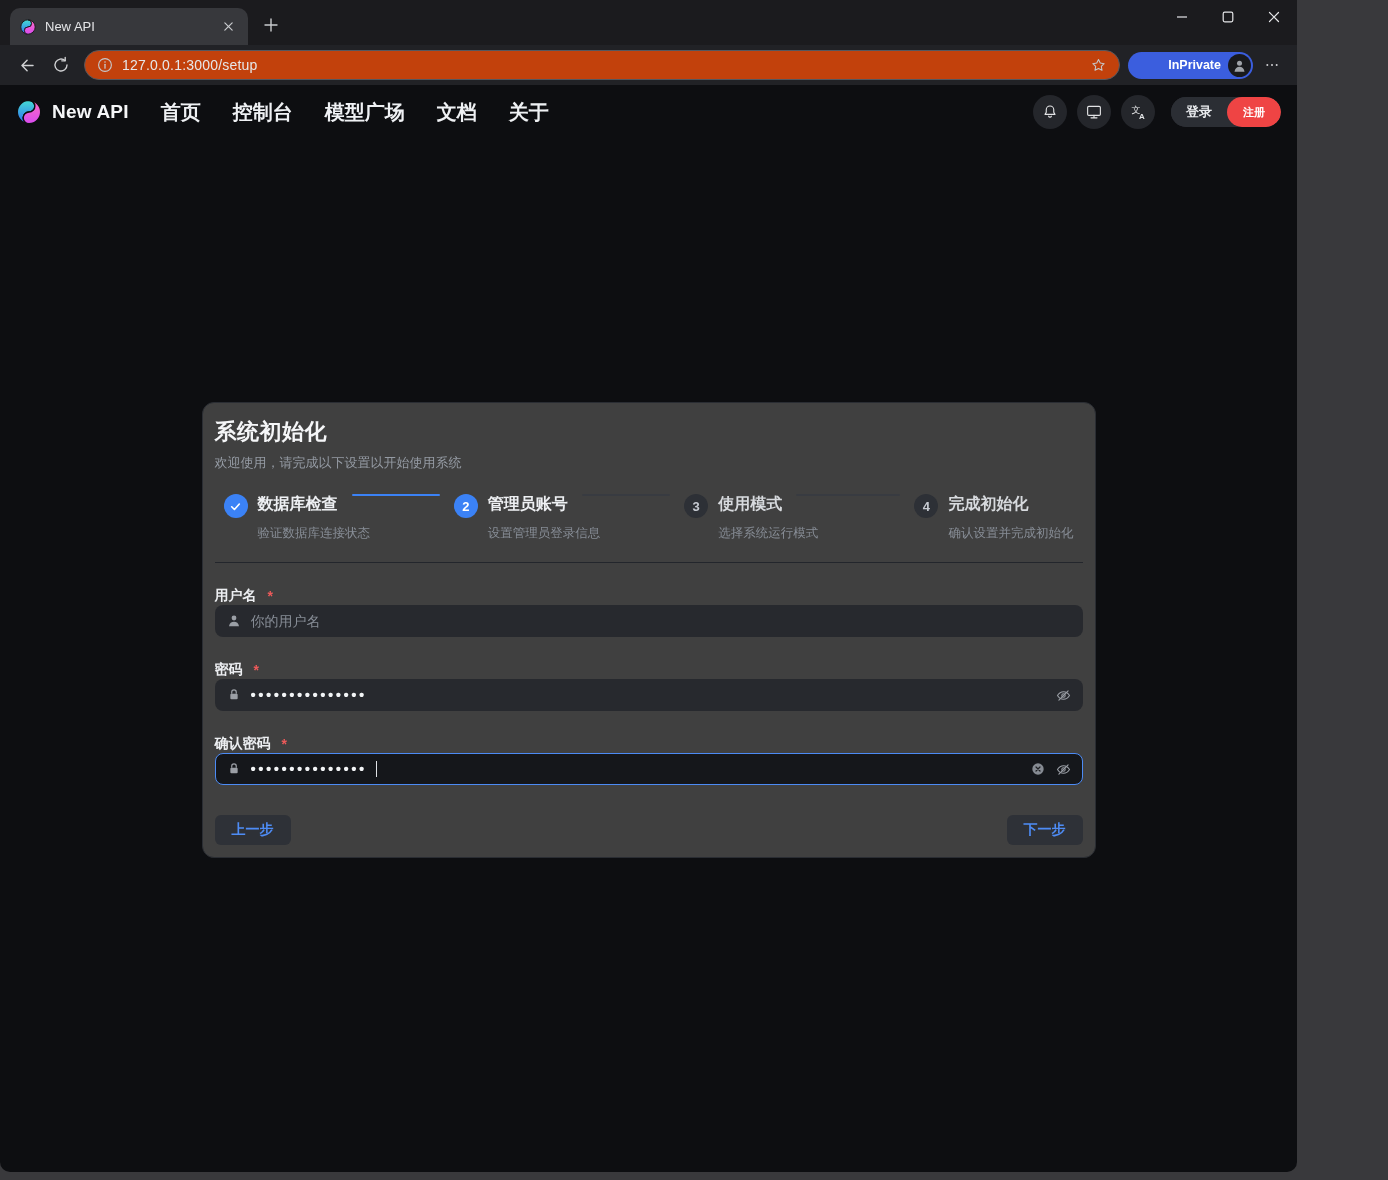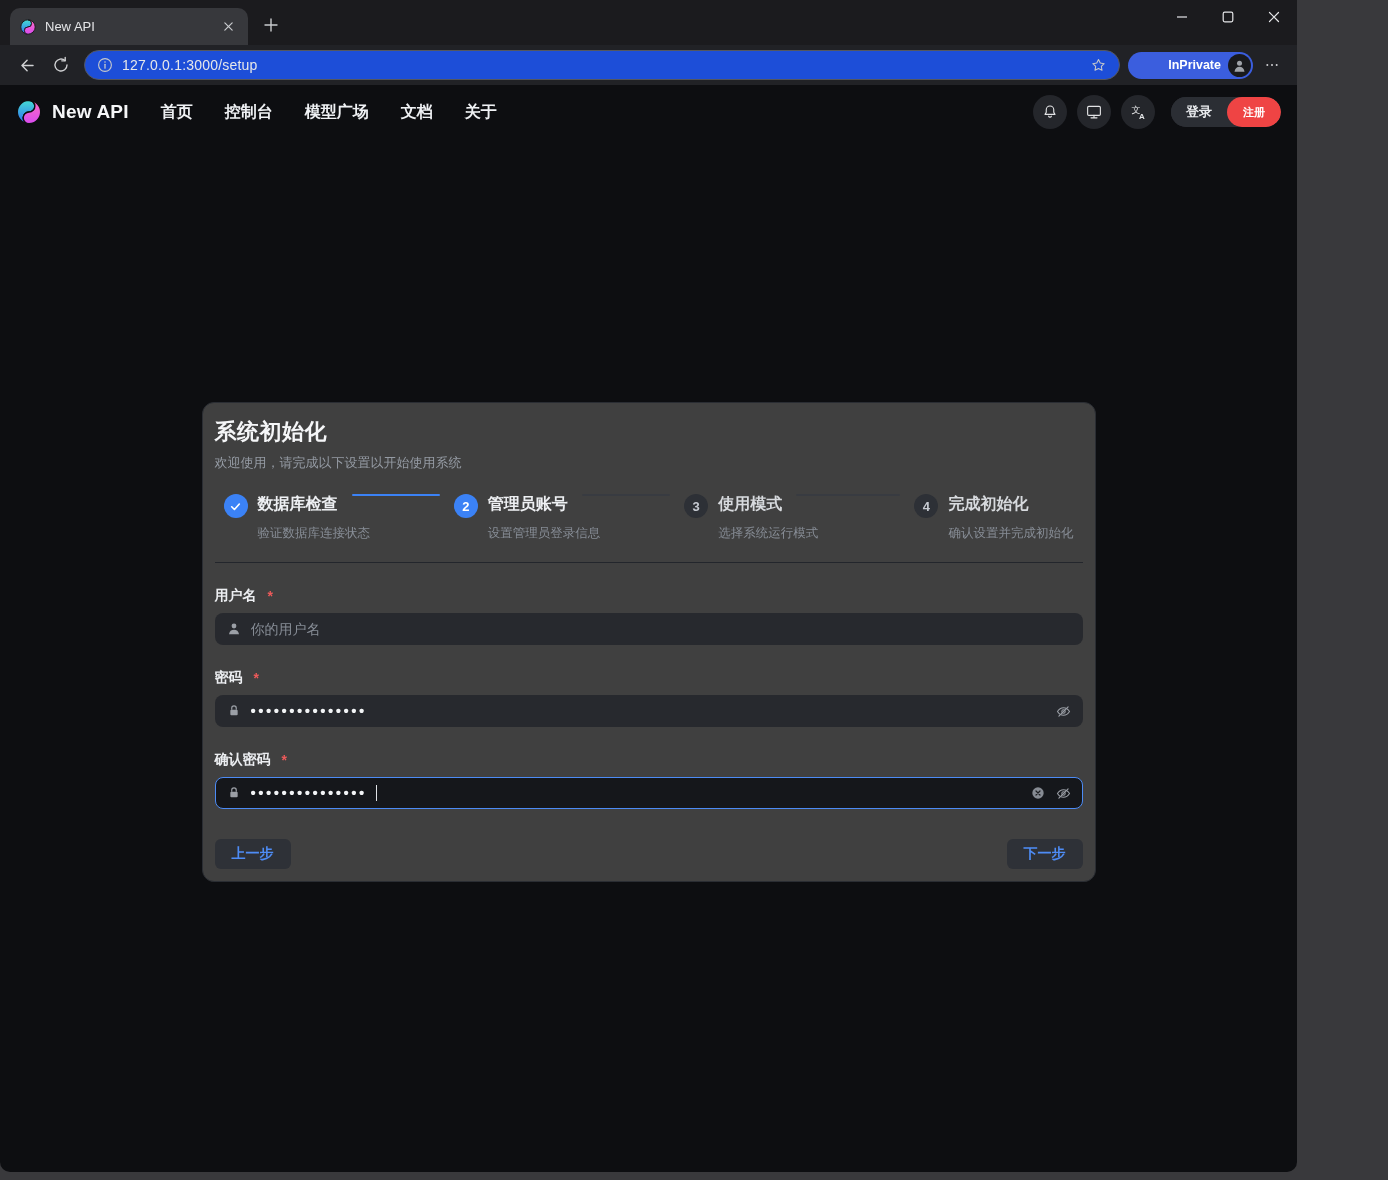--- a/index.html
+++ b/index.html
@@ -16,40 +16,40 @@
          display:flex; align-items:center; padding:0 10px; cursor:default; }
   .tab-title { font-size:13px; color:#e4e5e7; margin-left:9px; flex:1; white-space:nowrap; overflow:hidden; }
   .tab-close { width:20px; height:20px; border-radius:4px; display:flex; align-items:center; justify-content:center; }
   .newtab { margin:0 0 7px 10px; width:26px; height:26px; display:flex; align-items:center; justify-content:center; border-radius:4px; }
   .win-controls { position:absolute; top:0; right:0; display:flex; }
   .win-btn { width:46px; height:34px; display:flex; align-items:center; justify-content:center; }
 
   
   .toolbar { height:40px; background:#212226; display:flex; align-items:center; padding:0 10px; flex:none; }
   .nav-icon { width:34px; height:32px; display:flex; align-items:center; justify-content:center; border-radius:6px; }
-  .addressbar { flex:1; height:30px; background:#1d4ed8; border:1px solid #55575e; border-radius:15px;
+  .addressbar { flex:1; height:30px; background:#c2410c; border:1px solid #55575e; border-radius:15px;
                 display:flex; align-items:center; padding:0 12px; gap:9px; margin:0 8px 0 6px; }
   .url-text { font-size:14px; color:#e6e7e9; flex:1; letter-spacing:.2px; }
   .star-btn { display:flex; align-items:center; }
   .inprivate { height:27px; background:#3b5ede; border-radius:14px; display:flex; align-items:center;
                padding:2px 2px 2px 12px; gap:7px; }
   .inprivate-label { color:#fff; font-size:12.5px; font-weight:700;margin-left:28px; }
   .inprivate-avatar { width:23px; height:23px; border-radius:50%; background:#191a1d;
                       display:flex; align-items:center; justify-content:center; overflow:hidden; }
   .more-btn { width:30px; height:30px; display:flex; align-items:center; justify-content:center; margin-left:4px; }
 
   
   .page { flex:1; background:#0d0e11; border-radius:0 0 10px 10px; margin-bottom:8px; overflow:hidden;
           display:flex; flex-direction:column; }
 
   .site-nav { height:54px; display:flex; align-items:center; padding:0 16px; flex:none; }
   .brand { display:flex; align-items:center; gap:10px; }
   .brand-name { font-size:19px; font-weight:700; color:#f5f6f8; letter-spacing:.2px; }
   .nav-links { display:flex; align-items:center; gap:32px; margin-left:32px; }
-  .nav-link { font-size:16px; font-weight:700; color:#eff1f4; text-decoration:none; cursor:pointer; white-space:nowrap; }
+  .nav-link { font-size:20px; font-weight:700; color:#eff1f4; text-decoration:none; cursor:pointer; white-space:nowrap; }
   .nav-right { margin-left:auto; display:flex; align-items:center; gap:10px; }
   .circle-btn { width:34px; height:34px; border-radius:50%; background:#24262b; border:none;
                 display:flex; align-items:center; justify-content:center; cursor:pointer; }
   .auth-group { display:flex; height:30px; border-radius:15px; overflow:hidden; margin-left:6px; background:#2b2e34; }
   .login-btn { background:#2b2e34; color:#e9ebee; font-size:13px; font-weight:600; padding:0 15px; border:none;
                font-family:inherit; cursor:pointer; }
   .register-btn { background:#ef4444; color:#fff; font-size:11px; font-weight:600; padding:0 16px; border:none;
                   border-radius:15px; font-family:inherit; cursor:pointer; }
 
   .content { flex:1; }
@@ -73,21 +73,21 @@
   .step.pending .step-title { color:#d7dade; }
   .step-line { flex:1; height:2px; background:#383b41; margin:0 14px; border-radius:1px; }
   .step-line.blue { background:#3b82f6; }
   .step-desc { font-size:12.5px; color:#878d96; margin:7px 0 0 34px; white-space:nowrap; }
 
   .card-divider { border:none; border-top:1px solid #23262c; margin:20px 0 0; }
 
   .field-label { margin-top:24px; font-size:14px; font-weight:700; color:#eceef1; display:flex; align-items:center; gap:11px; }
   .field-label:first-of-type { margin-top:25px; }
   .req { color:#ee5a5a; font-weight:700; font-size:14px; }
-  .input-box { margin-top:8px; height:32px; background:#27292e; border:1px solid transparent; border-radius:8px;
+  .input-box { height:32px; background:#27292e; border:1px solid transparent; border-radius:8px;
                display:flex; align-items:center; padding:0 10px; gap:9px; }
   .input-box.focused { background:#15171b; border-color:#4c8bf5; }
   .text-input { flex:1; background:transparent; border:none; outline:none; color:#e8eaed; font-size:14px;
                 font-family:inherit; height:100%; }
   .text-input::placeholder { color:#878d96; }
   .dots { font-size:15px; letter-spacing:2.5px; color:#f2f4f6; font-weight:700; line-height:1; transform:translateY(-1px); }
   .caret { width:1.5px; height:16px; background:#dfe2e6; flex:none; }
   .input-spacer { flex:1; }
   .inline-icon-btn { flex:none; display:flex; align-items:center; background:none; border:none; cursor:pointer; padding:0; }
 

